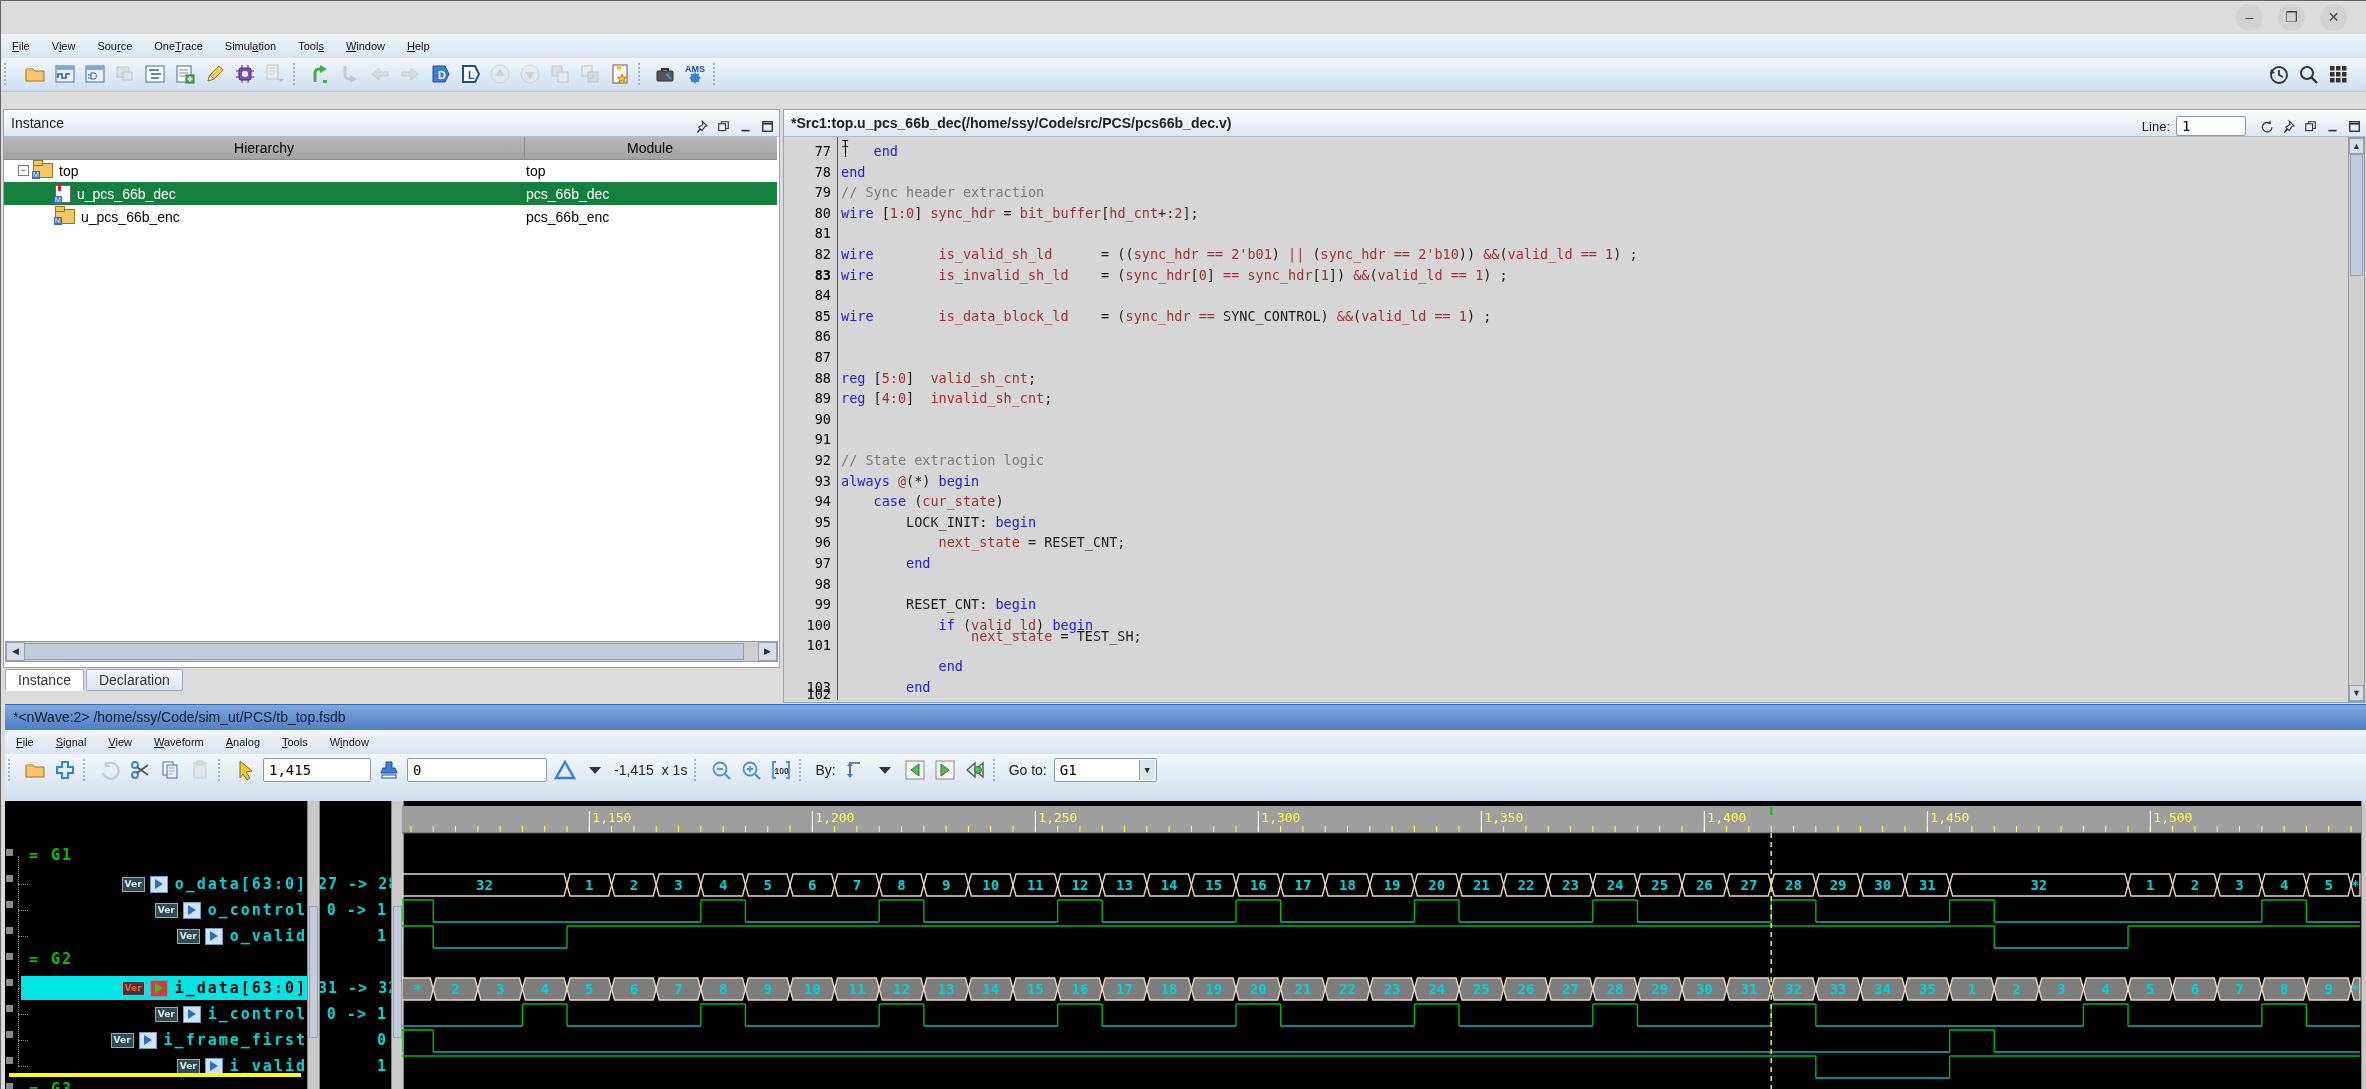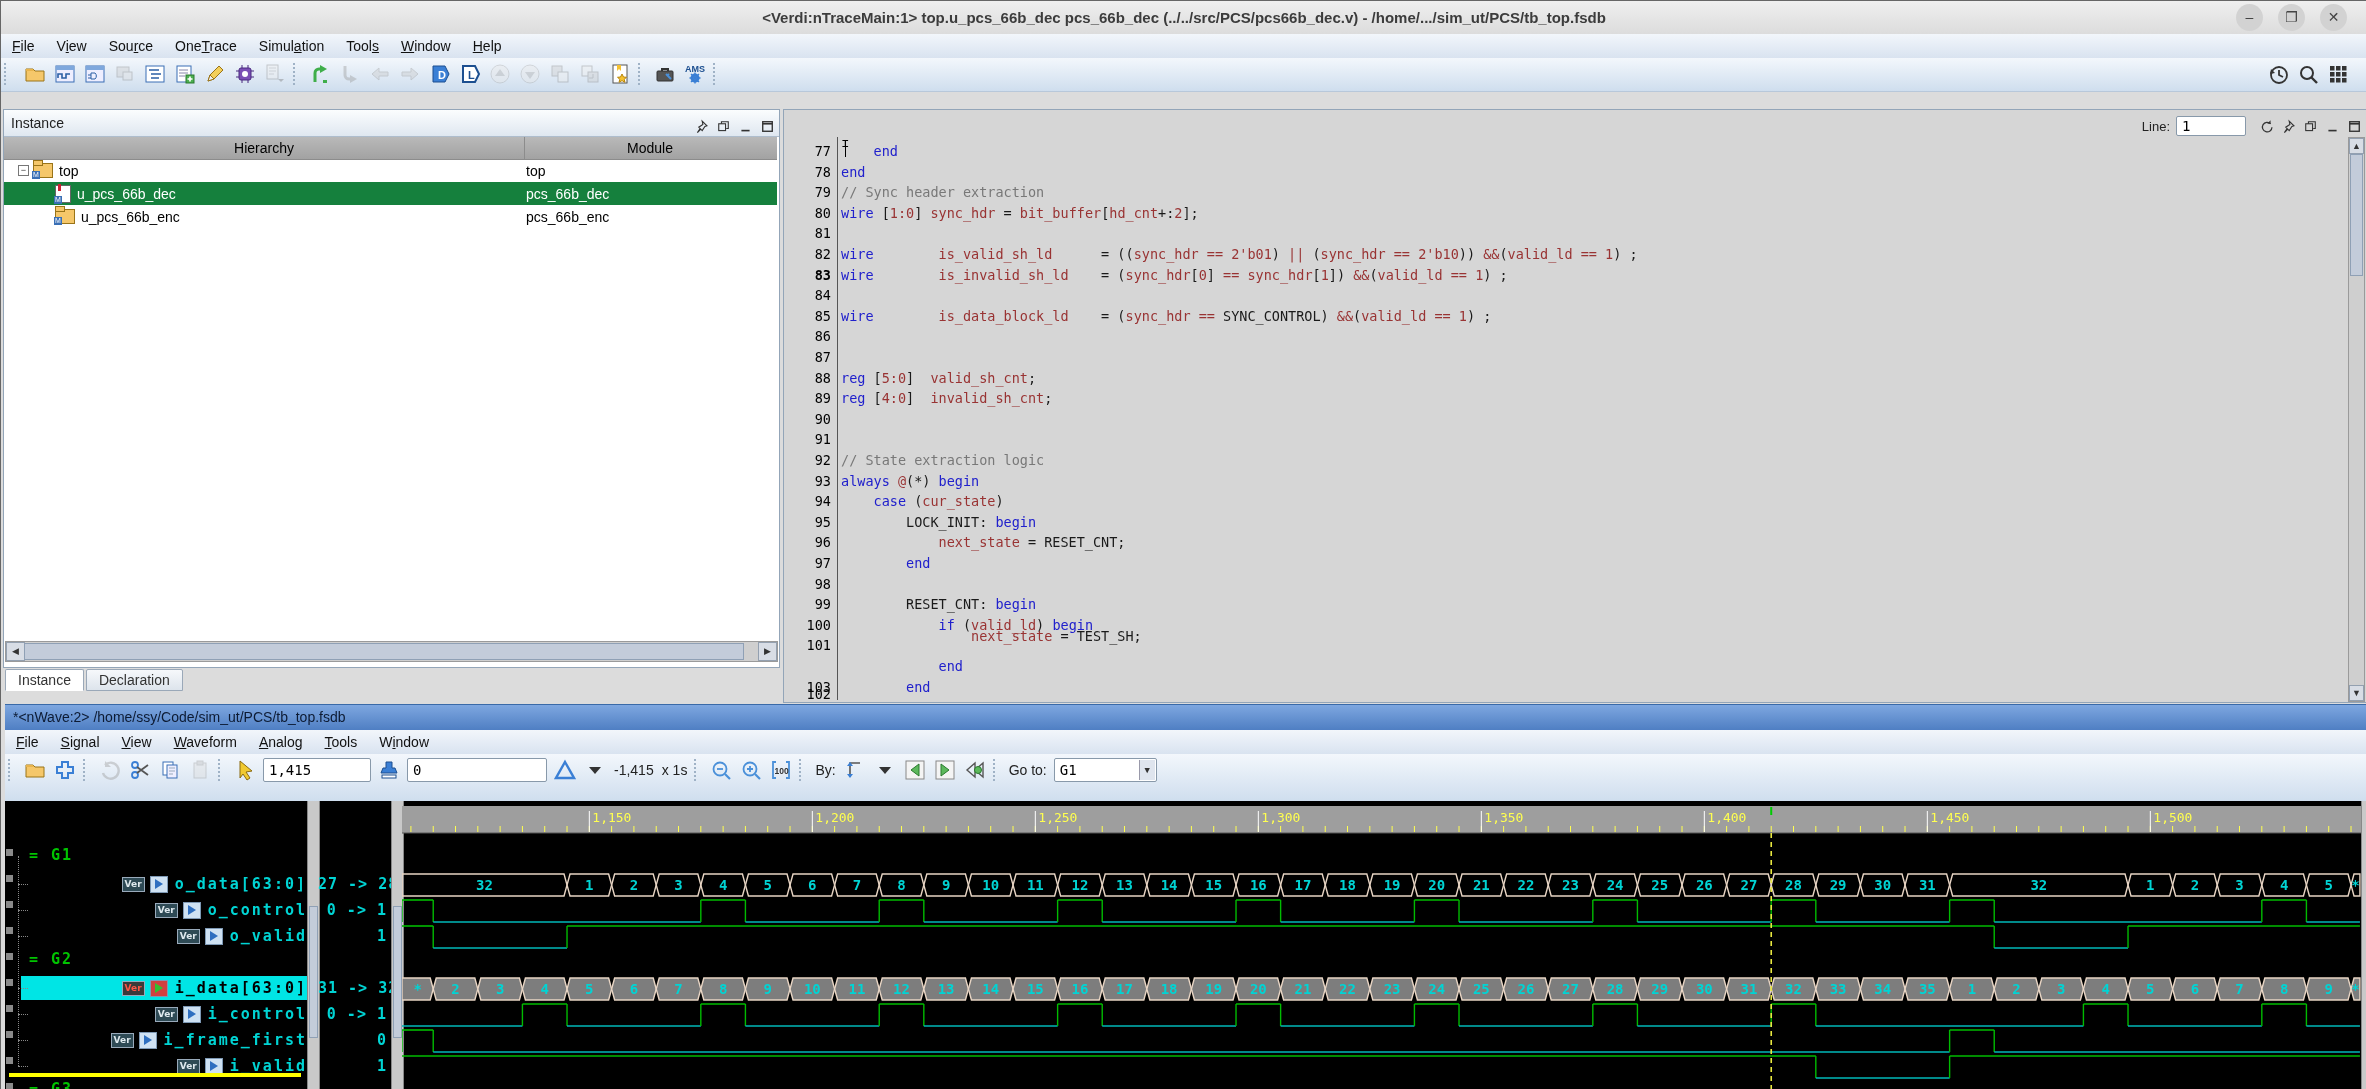--- a/index.html
+++ b/index.html
@@ -3,21 +3,21 @@
 <meta charset="utf-8">
 <style>
   html,body{margin:0;padding:0;background:#777;font-family:"Liberation Sans",sans-serif;}
   #screen{position:relative;width:2366px;height:1089px;background:#dcdcdc;overflow:hidden;border:1px solid #666;}
   .abs{position:absolute;}
   
   #titlebar{left:0;top:0;width:2366px;height:33px;background:linear-gradient(#efefef,#dcdcdc);border-bottom:1px solid #b5b5b5;}
   #title-text{width:100%;text-align:center;line-height:33px;font-size:15px;font-weight:bold;color:#3c3c3c;}
   .winbtn{top:3px;width:27px;height:27px;border-radius:50%;background:#d2d2d2;color:#444;text-align:center;line-height:26px;font-size:14px;}
   #menubar{left:0;top:33px;width:2366px;height:24px;background:linear-gradient(#f2f6fb,#d9e3f0);border-bottom:1px solid #bccade;}
-  .menu-item{display:inline-block;padding:0 11px;font-size:14px;line-height:24px;color:#111;}
+  .menu-item{display:inline-block;padding:0 11px;font-size:11px;line-height:24px;color:#111;}
   .menu-item u{text-decoration:underline;}
   #toolbar{left:0;top:57px;width:2366px;height:33px;background:linear-gradient(#f3f7fc,#cfdeee);border-bottom:1px solid #b8c8da;}
   .tb{display:inline-flex;align-items:center;justify-content:center;width:28px;height:28px;margin:2px 1px;vertical-align:top;}
   .tb.dis{opacity:.4;filter:grayscale(1);}
   .tbsep{display:inline-block;width:7px;height:22px;margin:5px 3px;border-left:2px dotted #9fb2c6;vertical-align:top;}
   .tblabel{display:inline-block;font-size:14px;color:#222;line-height:32px;vertical-align:top;padding:0 4px;}
   .tbinput{display:inline-block;height:22px;margin:4px 3px;background:#fff;border:1px solid #8899aa;border-radius:2px;font-family:"DejaVu Sans Mono",monospace;font-size:14px;padding:0 5px;line-height:22px;vertical-align:top;color:#000;}
   
   .panel{background:#fff;border:1px solid #93a5b8;}
   .ptitle{height:26px;background:linear-gradient(#fbfdfe,#dfe7f0);border-bottom:1px solid #aebdcd;font-size:14px;color:#222;line-height:26px;padding-left:7px;}
@@ -60,23 +60,20 @@
   .wval{position:absolute;height:24px;line-height:24px;text-align:right;font-family:"DejaVu Sans Mono",monospace;font-weight:bold;font-size:15px;letter-spacing:1px;color:#00d4d4;white-space:pre;}
   .rowmark{position:absolute;width:7px;height:7px;background:#8a8a8a;left:1px;}
   .treedot{position:absolute;border-left:1px dotted #888;}
   .treestub{position:absolute;border-top:1px dotted #888;width:10px;}
 </style>
 </head>
 <body>
 
 <div id="screen">
 
-  <div class="abs" id="titlebar">
-    <div id="title-text">&lt;Verdi:nTraceMain:1&gt; top.u_pcs_66b_dec pcs_66b_dec (../../src/PCS/pcs66b_dec.v) - /home/.../sim_ut/PCS/tb_top.fsdb</div>
-  </div>
   <div class="abs winbtn" style="right:104px;">–</div>
   <div class="abs winbtn" style="right:62px;">❐</div>
   <div class="abs winbtn" style="right:20px;">✕</div>
 
   <div class="abs" id="menubar"><span class="menu-item"><u>F</u>ile</span><span class="menu-item">V<u>i</u>ew</span><span class="menu-item">Sou<u>r</u>ce</span><span class="menu-item">One<u>T</u>race</span><span class="menu-item">Simul<u>a</u>tion</span><span class="menu-item">Tool<u>s</u></span><span class="menu-item"><u>W</u>indow</span><span class="menu-item"><u>H</u>elp</span></div>
 
   <div class="abs" id="toolbar">
     <span class="tbsep"></span>
     <span id="tb-left"><span class="tb">
           <svg width="22" height="22" viewBox="0 0 22 22">
@@ -259,20 +256,21 @@
 
     <div class="abs sbtrack" style="left:1px;top:531px;width:771px;height:19px;">
       <div class="abs sbarrow" style="left:0;top:0;width:17px;height:17px;line-height:17px;">◀</div>
       <div class="abs sbthumb" style="left:18px;top:1px;width:718px;height:15px;"></div>
       <div class="abs sbarrow" style="right:0;top:0;width:17px;height:17px;line-height:17px;">▶</div>
     </div>
   </div>
   <div class="abs tabs" style="left:4px;top:668px;" id="inst-tabs"><span class="tab active">Instance</span><span class="tab">Declaration</span></div>
 
   <div class="abs panel" style="left:782px;top:108px;width:1582px;height:592px;background:#d6d6d6;">
+    <div class="ptitle" style="font-weight:bold;">*Src1:top.u_pcs_66b_dec(/home/ssy/Code/src/PCS/pcs66b_dec.v)</div>
     <div class="pticons" style="right:120px;">
       <span style="font-size:13px;color:#222;">Line:</span>
       <input class="tbinput" style="width: 58px; height: 18px; margin: 0px; line-height: 18px;" value="1">
     </div>
     <div class="pticons" id="src-pticons">
         <span class="pticon">
           <svg width="15" height="15" viewBox="0 0 22 22">
             <path d="M17 7a7 7 0 10 2 5" fill="none" stroke="#333" stroke-width="1.8"></path>
             <path d="M17 2v5h-5z" fill="#333"></path>
           </svg>

